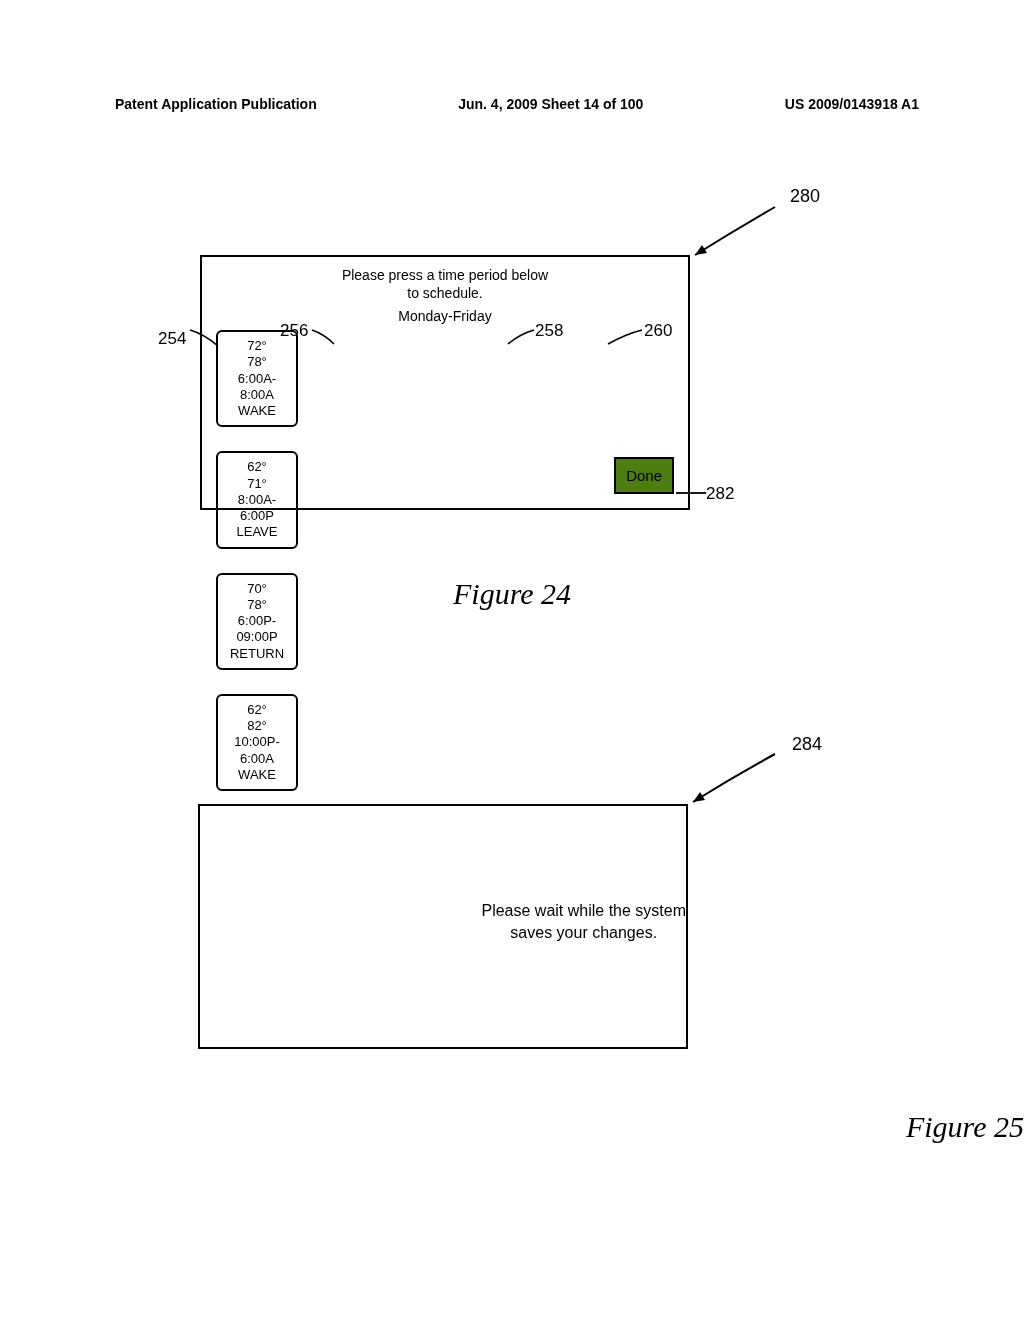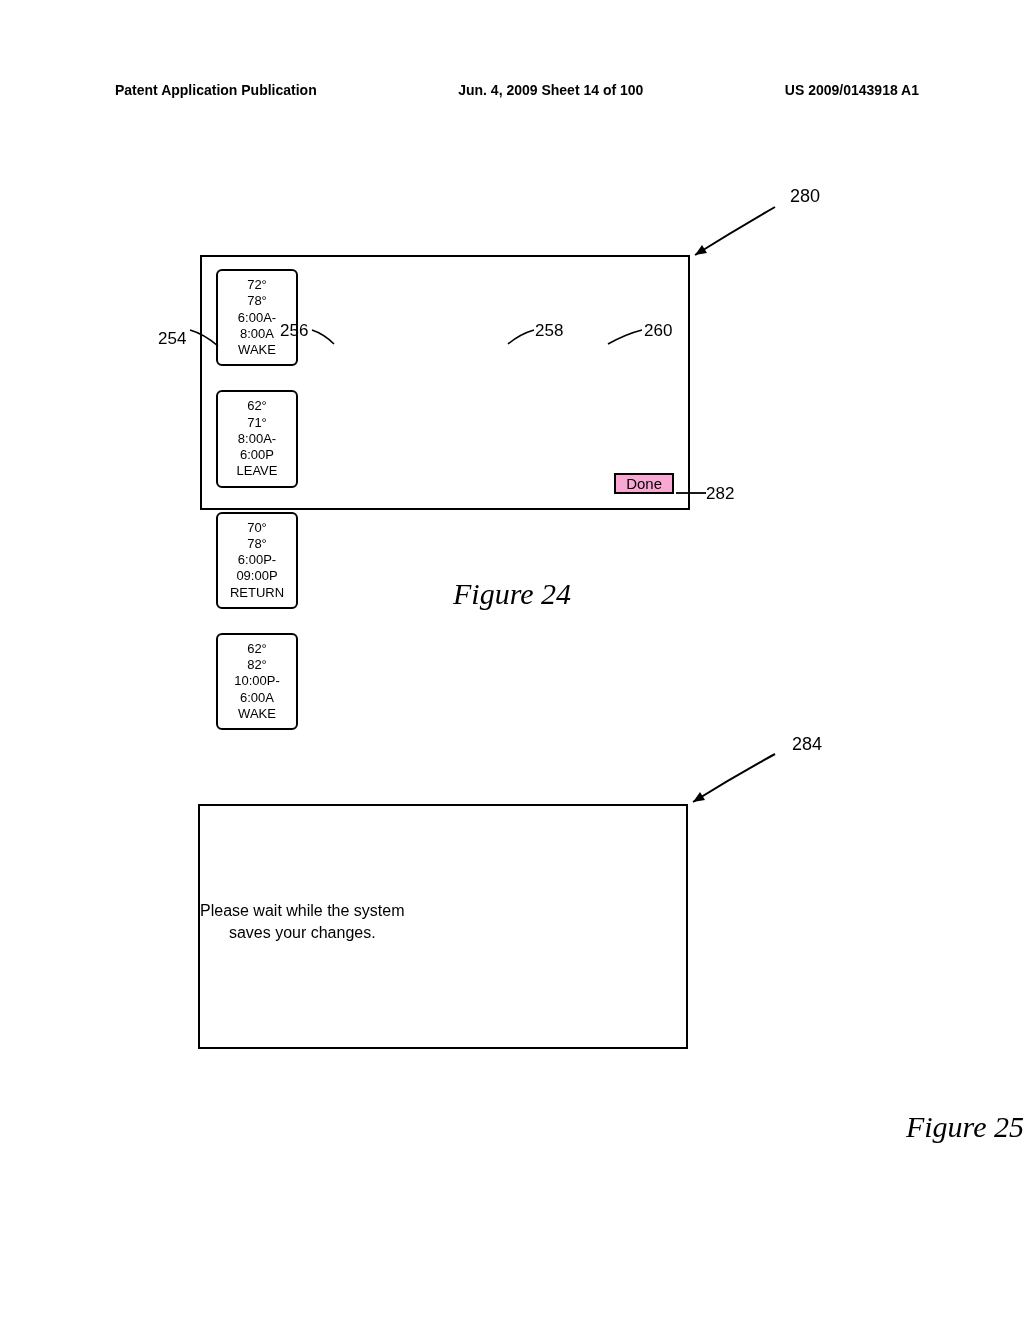--- a/index.html
+++ b/index.html
@@ -19,20 +19,21 @@
       top: 82px;
       left: 115px;
       right: 105px;
       display: flex;
       justify-content: space-between;
       font-size: 14px;
       font-weight: bold;
     }
     .header span {
       white-space: nowrap;
+      margin-top: 14px;
     }
 
     
     .screen1 {
       position: absolute;
       top: 255px;
       left: 200px;
       width: 490px;
       height: 255px;
       border: 2px solid #000;
@@ -69,23 +70,23 @@
       line-height: 1.25;
     }
     .period .t1, .period .t2, .period .time1, .period .time2, .period .label {
       display: block;
     }
     .done-btn {
       position: absolute;
       right: 14px;
       bottom: 14px;
       border: 2px solid #000;
-      padding: 0 10px;
+      padding: 8px 10px;
       font-size: 15px;
-      background: #f9a8d4;
+      background: #4d7c0f;
     }
 
     
     .lead-280 {
       position: absolute;
       top: 195px;
       left: 705px;
       width: 100px;
       height: 60px;
     }
@@ -113,21 +114,21 @@
     .screen2 {
       position: absolute;
       top: 804px;
       left: 198px;
       width: 490px;
       height: 245px;
       border: 2px solid #000;
       background: #fff;
       display: flex;
       align-items: center;
-      justify-content: flex-start;
+      justify-content: flex-end;
       text-align: center;
     }
     .screen2 .msg { font-size: 16px; line-height: 1.35; padding-bottom: 10px;}
 
     .lead-284 {
       position: absolute;
       top: 742px;
       left: 703px;
       width: 100px;
       height: 60px;
@@ -158,20 +159,25 @@
 </div>
 
 <svg class="connector lead-280">
   <path d="M -10 60 Q 30 35 70 12" stroke="#000" stroke-width="2" fill="none"></path>
   <path d="M -10 60 l 12 -2 l -5 -8 z" fill="#000"></path>
 </svg>
 <div class="lbl-280">280</div>
 
 <div class="screen1">
   <div class="screen1-inner">
+    <div class="prompt">
+      <span>Please press a time period below</span><br>
+      <span>to schedule.</span>
+    </div>
+    <div class="dayrange">Monday-Friday</div>
     <div class="periods">
       <div class="period">
         <span class="t1">72°</span>
         <span class="t2">78°</span>
         <span class="time1">6:00A-</span>
         <span class="time2">8:00A</span>
         <span class="label">WAKE</span>
       </div>
       <div class="period">
         <span class="t1">62°</span>

